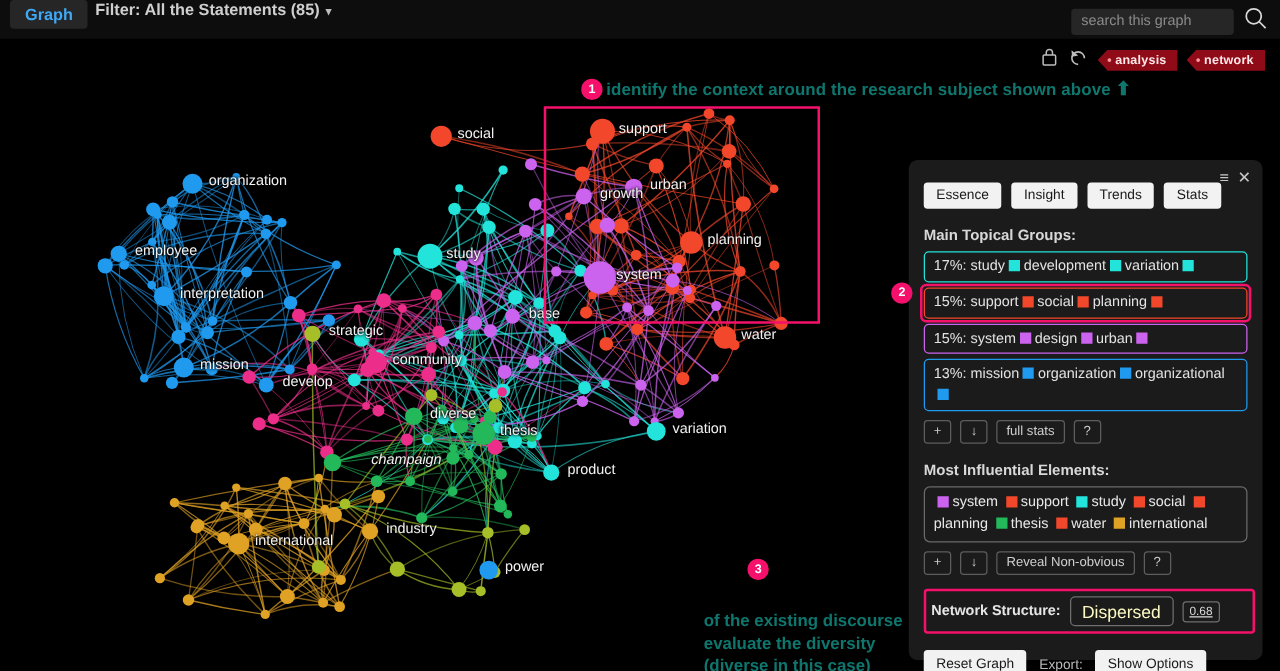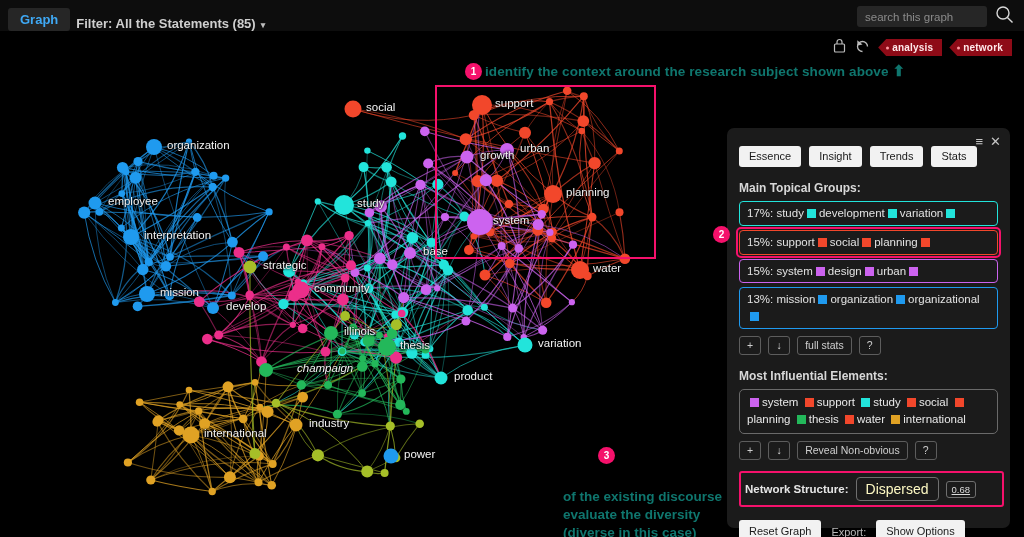--- a/index.html
+++ b/index.html
@@ -8,21 +8,21 @@
     width: 1024px; height: 537px;
     background: #000;
     font-family: "Liberation Sans", sans-serif;
     overflow: hidden;
   }
   #app { position: relative; width: 1024px; height: 537px; background: #000; }
 
   
   .topbar {
     position: absolute; top: 0; left: 0; width: 1024px; height: 31px;
-    background: #0d0d0d; display: flex; align-items: flex-end; z-index: 40;
+    background: #0d0d0d; display: flex; align-items: flex-start; z-index: 40;
   }
   .graph-btn {
     margin-left: 8px; background: #262626; color: #3fa9f5;
     font-size: 13px; font-weight: bold; padding: 5px 12px; border-radius: 3px;
     line-height: 1;
   }
   .filter-label {
     margin-left: 6px; color: #cfcfcf; font-size: 13px; font-weight: bold;
   }
   .filter-caret { color: #bdbdbd; font-size: 9px; margin-left: 5px; }
@@ -1146,21 +1146,21 @@
       <div class="node-label" style="left: 566px; top: 186px;">planning</div>
       <div class="node-label" style="left: 357px; top: 197px;">study</div>
       <div class="node-label" style="left: 144px; top: 229px;">interpretation</div>
       <div class="node-label" style="left: 493px; top: 214px;">system</div>
       <div class="node-label" style="left: 263px; top: 259px;">strategic</div>
       <div class="node-label" style="left: 423px; top: 245px;">base</div>
       <div class="node-label" style="left: 593px; top: 262px;">water</div>
       <div class="node-label" style="left: 160px; top: 286px;">mission</div>
       <div class="node-label" style="left: 314px; top: 282px;">community</div>
       <div class="node-label" style="left: 226px; top: 300px;">develop</div>
-      <div class="node-label" style="left: 344px; top: 325px;">illinois</div>
+      <div class="node-label" style="left: 344px; top: 325px;">diverse</div>
       <div class="node-label" style="left: 400px; top: 339px;">thesis</div>
       <div class="node-label" style="left: 538px; top: 337px;">variation</div>
       <div class="node-label" style="left: 297px; top: 362px; font-style: italic;">champaign</div>
       <div class="node-label" style="left: 454px; top: 370px;">product</div>
       <div class="node-label" style="left: 204px; top: 427px;">international</div>
       <div class="node-label" style="left: 309px; top: 417px;">industry</div>
       <div class="node-label" style="left: 404px; top: 448px;">power</div>
     </div>
 
   <div class="hl-rect"></div>

